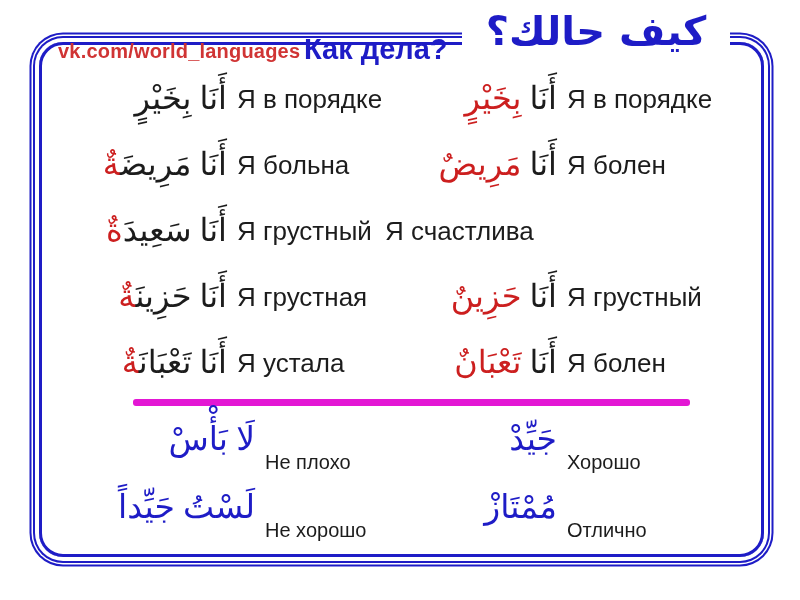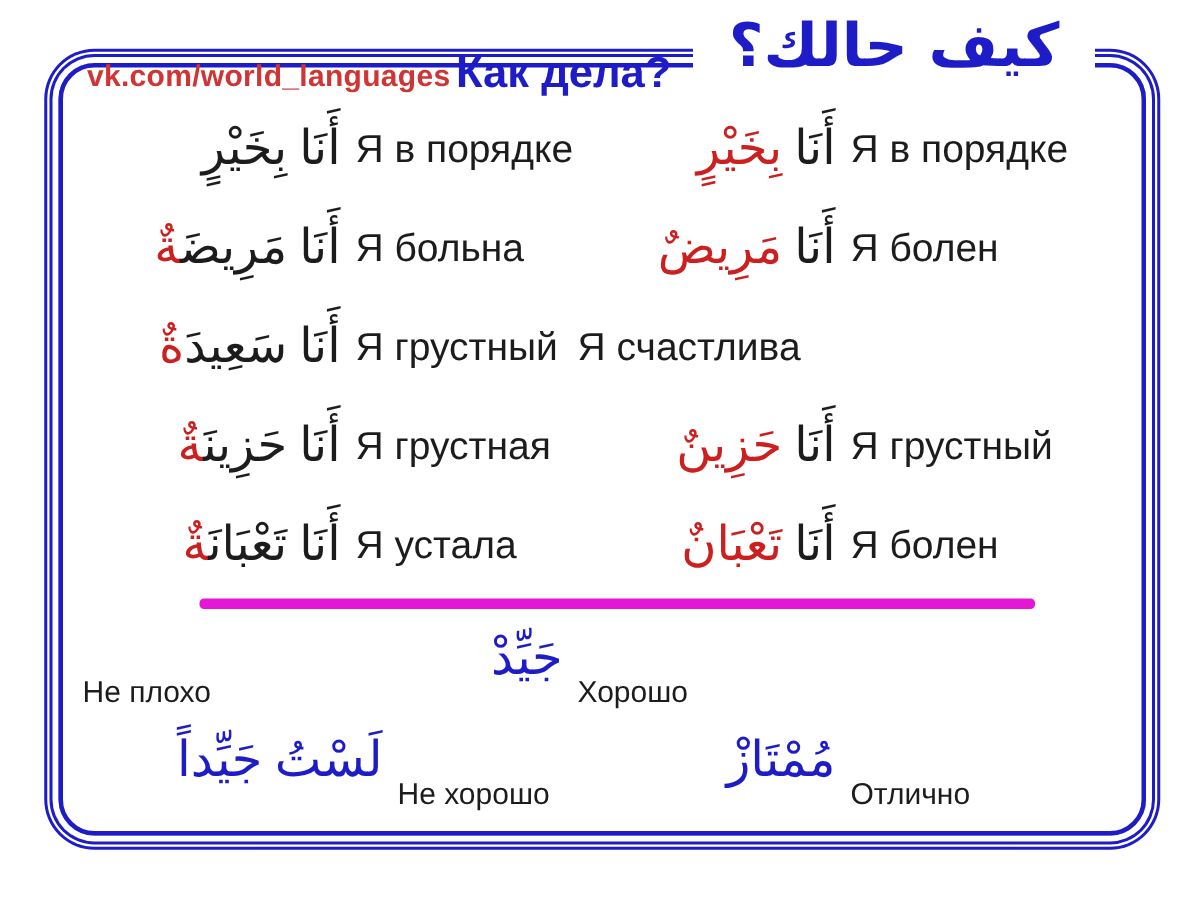--- a/index.html
+++ b/index.html
@@ -105,20 +105,21 @@
     <div class="ru">Я устала</div>
     <div class="ar"><span>أَنَا</span> <span class="red">تَعْبَانٌ</span></div>
     <div class="ru">Я болен</div>
   </div>
 </div>
 
 <div class="divider"></div>
 
 <div class="bottom-grid">
   <div class="row">
+    <div class="ar blue">لَا بَأْسْ</div>
     <div class="ru big">Не плохо</div>
     <div class="ar blue">جَيِّدْ</div>
     <div class="ru big">Хорошо</div>
   </div>
   <div class="row">
     <div class="ar blue">لَسْتُ جَيِّداً</div>
     <div class="ru big">Не хорошо</div>
     <div class="ar blue">مُمْتَازْ</div>
     <div class="ru big">Отлично</div>
   </div>

